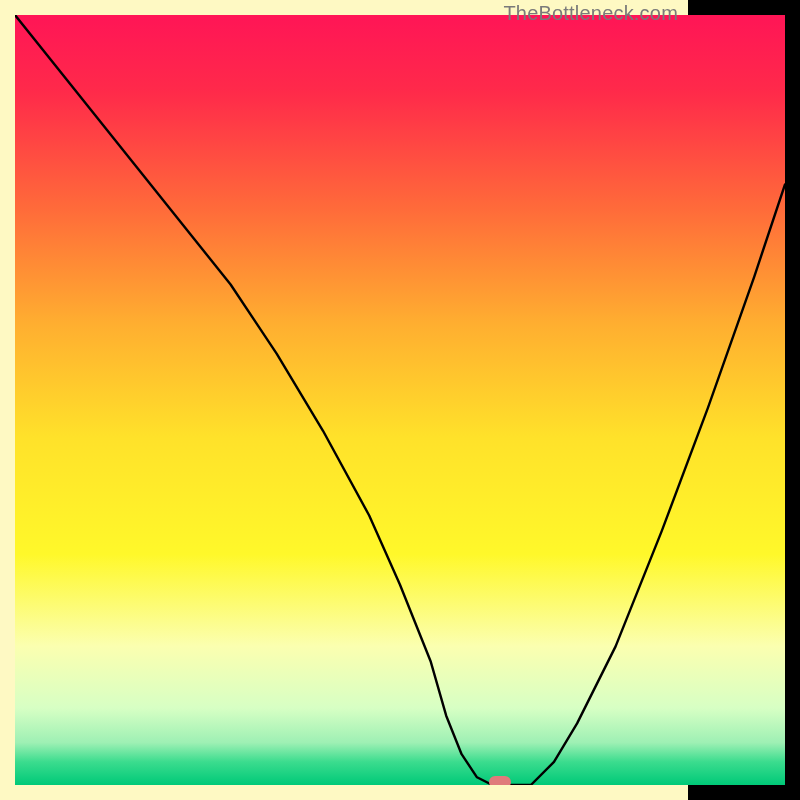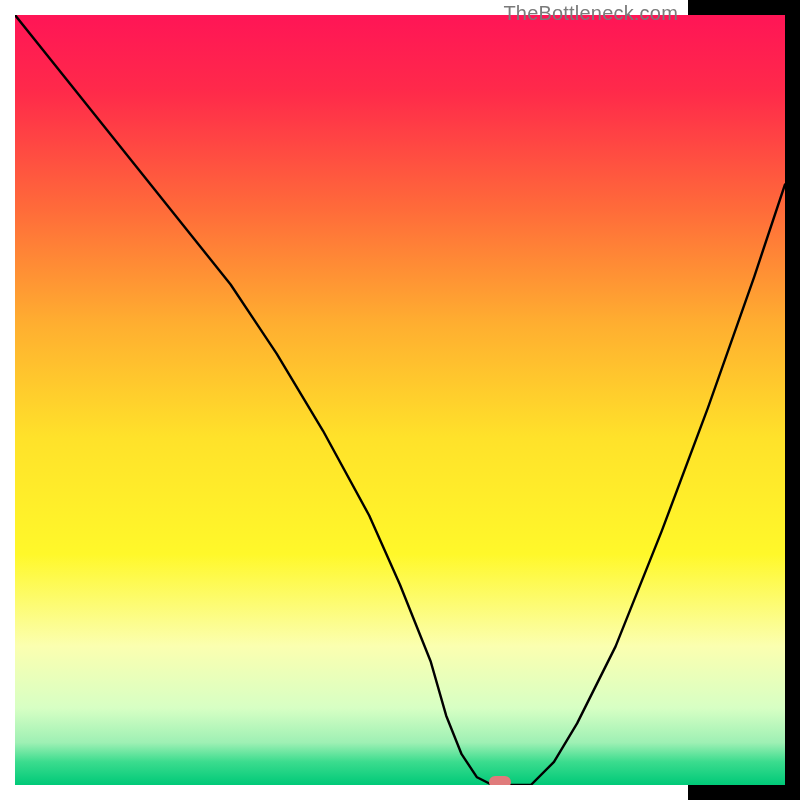--- a/index.html
+++ b/index.html
@@ -8,21 +8,21 @@
     width: 800px;
     height: 800px;
     background: #000;
     font-family: Arial, Helvetica, sans-serif;
     overflow: hidden;
   }
   .stage {
     position: relative;
     width: 688px;
     height: 800px;
-    background: #ffffff;
+    background: #fef9c3;
     text-align: center;
   }
   .watermark {
     position: absolute;
     top: 2px;
     right: 10px;
     color: #7a7a7a;
     font-size: 20px;
     font-weight: 400;
     letter-spacing: 0.2px;

